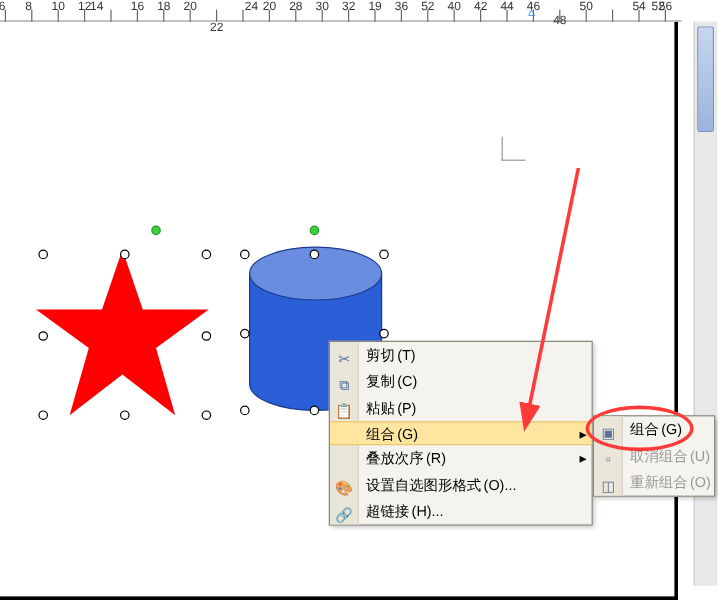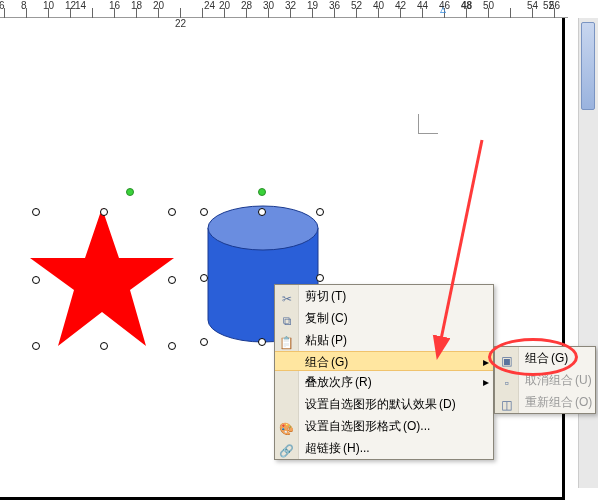--- a/index.html
+++ b/index.html
@@ -1,21 +1,21 @@
 <!DOCTYPE html>
 <html><head>
 <meta charset="utf-8">
 <style>
   * { box-sizing: border-box; margin: 0; padding: 0; font-family: "Microsoft YaHei", SimSun, sans-serif; font-size: 12px; }
   body { width: 598px; height: 500px; background: #fff; position: relative; overflow: hidden; }
   .ruler { position: absolute; top: 0; left: 0; width: 568px; height: 18px; background: #fff; display: flex; border-bottom: 1px solid #999; z-index: 1; }
   .ruler .tick { position: absolute; top: 0; font-size: 10px; color: #333; }
   .ruler .mark { position: absolute; top: 12px; height: 6px; border-left: 1px solid #666; }
   .ruler .mark.major { top: 8px; height: 10px; }
-  .hl-tick { color: #0066cc; font-weight: bold; }
+  .hl-tick { color: #0066cc; font-weight: normal; margin-top: 12px; }
   .ruler-caret { position: absolute; top: 2px; color: #3a8dde; font-size: 12px; }
   .canvas-frame { position: absolute; top: 18px; left: 0; width: 565px; height: 482px; background: #fff; border-right: 3px solid #000; border-bottom: 3px solid #000; }
   .vscroll { position: absolute; top: 18px; right: 0; width: 20px; height: 470px; background: #e8e8e8; border-left: 1px solid #ccc; }
   .vscroll .thumb { position: absolute; top: 4px; left: 2px; width: 14px; height: 88px; background: linear-gradient(#c8d6ef,#9ab3de); border: 1px solid #7a94c2; border-radius: 2px; }
   .page-corner { position: absolute; top: 96px; left: 418px; width: 20px; height: 20px; border-left: 1px solid #999; border-bottom: 1px solid #999; }
   .sel-handle { position: absolute; width: 8px; height: 8px; background: #fff; border: 1px solid #000; border-radius: 50%; }
   .rot-handle { position: absolute; width: 8px; height: 8px; background: #3ad23a; border: 1px solid #2a902a; border-radius: 50%; }
   .star { position: absolute; fill: #ff0000; }
   .cylinder { position: absolute; }
   .ctx-menu { position: absolute; background: #f5f3ee; border: 1px solid #8a867a; box-shadow: 2px 2px 4px rgba(0,0,0,0.25); z-index: 5; }
@@ -135,21 +135,20 @@
   </svg>
 </div>
 
 <div class="ctx-menu" id="main-menu" style="left:274px; top:284px; width:220px;">
   <div class="iconcol"></div>
 <div class="ctx-item"><span class="micon">✂</span><span>剪切</span><span class="hk">(T)</span></div>
     <div class="ctx-item"><span class="micon">⧉</span><span>复制</span><span class="hk">(C)</span></div>
     <div class="ctx-item"><span class="micon">📋</span><span>粘贴</span><span class="hk">(P)</span></div>
     <div class="ctx-item hover"><span>组合</span><span class="hk">(G)</span><span class="arrow">▸</span></div>
     <div class="ctx-item"><span>叠放次序</span><span class="hk">(R)</span><span class="arrow">▸</span></div>
-    <div class="ctx-item"><span>设置自选图形的默认效果</span><span class="hk">(D)</span></div>
     <div class="ctx-item"><span class="micon">🎨</span><span>设置自选图形格式</span><span class="hk">(O)...</span></div>
     <div class="ctx-item"><span class="micon">🔗</span><span>超链接</span><span class="hk">(H)...</span></div>
   </div>
 
 <div class="ctx-menu submenu" id="sub-menu" style="left:494px; top:346px; width:102px;">
   <div class="iconcol"></div>
 <div class="ctx-item"><span class="micon">▣</span><span>组合</span><span class="hk">(G)</span></div>
     <div class="ctx-item disabled"><span class="micon">▫</span><span>取消组合</span><span class="hk">(U)</span></div>
     <div class="ctx-item disabled"><span class="micon">◫</span><span>重新组合</span><span class="hk">(O)</span></div>
   </div>

